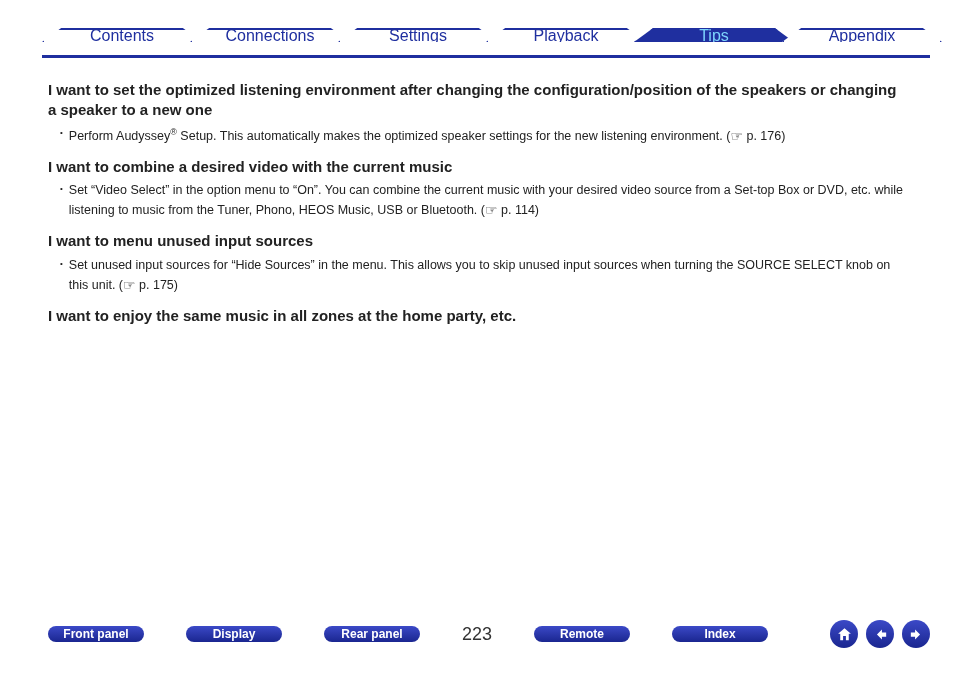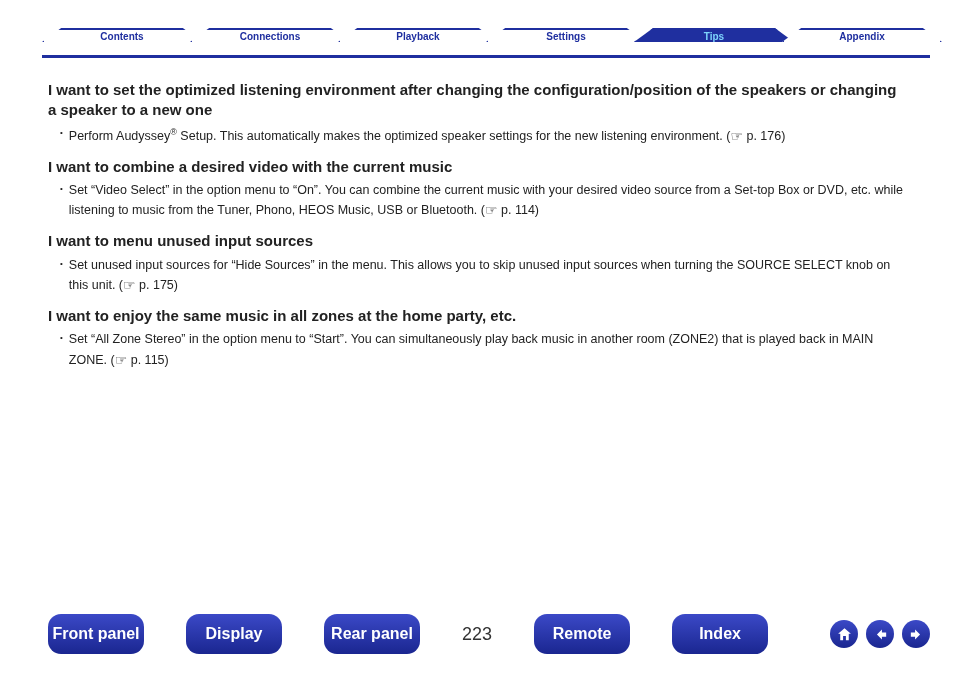--- a/index.html
+++ b/index.html
@@ -24,22 +24,22 @@
     border-bottom: 3px solid #1f2f9f;
   }
   .tab {
     flex: 1;
     position: relative;
     height: 14px;
     margin-right: -12px;
     display: flex;
     align-items: center;
     justify-content: center;
-    font-weight: 700;
-    font-size: 10px;
+    font-weight: 400;
+    font-size: 16px;
     color: #1f2f9f;
     border: 2px solid #1f2f9f;
     border-bottom: none;
     background: #fff;
     clip-path: polygon(12% 0, 88% 0, 100% 100%, 0 100%);
     cursor: pointer;
   }
   .tab.active {
     background: #1f2f9f;
     color: #7dd3fc;
@@ -76,26 +76,26 @@
     position: absolute;
     bottom: 24px;
     left: 48px;
     right: 24px;
     height: 30px;
     display: flex;
     align-items: center;
   }
   .pill {
     width: 96px;
-    height: 40px;
+    height: 16px;
     border-radius: 13px;
     background: linear-gradient(#3b49c7, #1a2690);
     color: #fff;
     font-weight: 700;
-    font-size: 16px;
+    font-size: 12px;
     display: flex;
     align-items: center;
     justify-content: center;
     margin-right: 42px;
     cursor: pointer;
     text-align: right;
   }
   .pagenum {
     font-size: 18px;
     color: #333;
@@ -121,24 +121,24 @@
 <body>
 
 <div class="tabbar">
   <div class="tab">
       <span>Contents</span>
     </div>
   <div class="tab">
       <span>Connections</span>
     </div>
   <div class="tab">
+      <span>Settings</span>
+    </div>
+  <div class="tab">
       <span>Playback</span>
-    </div>
-  <div class="tab">
-      <span>Settings</span>
     </div>
   <div class="tab active">
       <span>Tips</span>
     </div>
   <div class="tab">
       <span>Appendix</span>
     </div>
 </div>
 
 <div class="content">
@@ -165,25 +165,20 @@
     <div class="topic-heading">I want to menu unused input sources</div>
     <div class="bullet">
       <span>
         <span>Set unused input sources for “Hide Sources” in the menu. This allows you to skip unused input sources when turning the SOURCE SELECT knob on this unit.  (</span><span class="ref"><span class="hand">☞</span> <span>p. 175</span></span><span>)</span>
       </span>
     </div>
   </div>
 
   <div class="topic">
     <div class="topic-heading">I want to enjoy the same music in all zones at the home party, etc.</div>
-    <div class="bullet">
-      <span>
-        <span>Set “All Zone Stereo” in the option menu to “Start”. You can simultaneously play back music in another room (ZONE2) that is played back in MAIN ZONE.  (</span><span class="ref"><span class="hand">☞</span> <span>p. 115</span></span><span>)</span>
-      </span>
-    </div>
   </div>
 
 </div>
 
 <div class="bottombar">
   <div class="pill">
       <span>Front panel</span>
     </div>
   <div class="pill">
       <span>Display</span>

